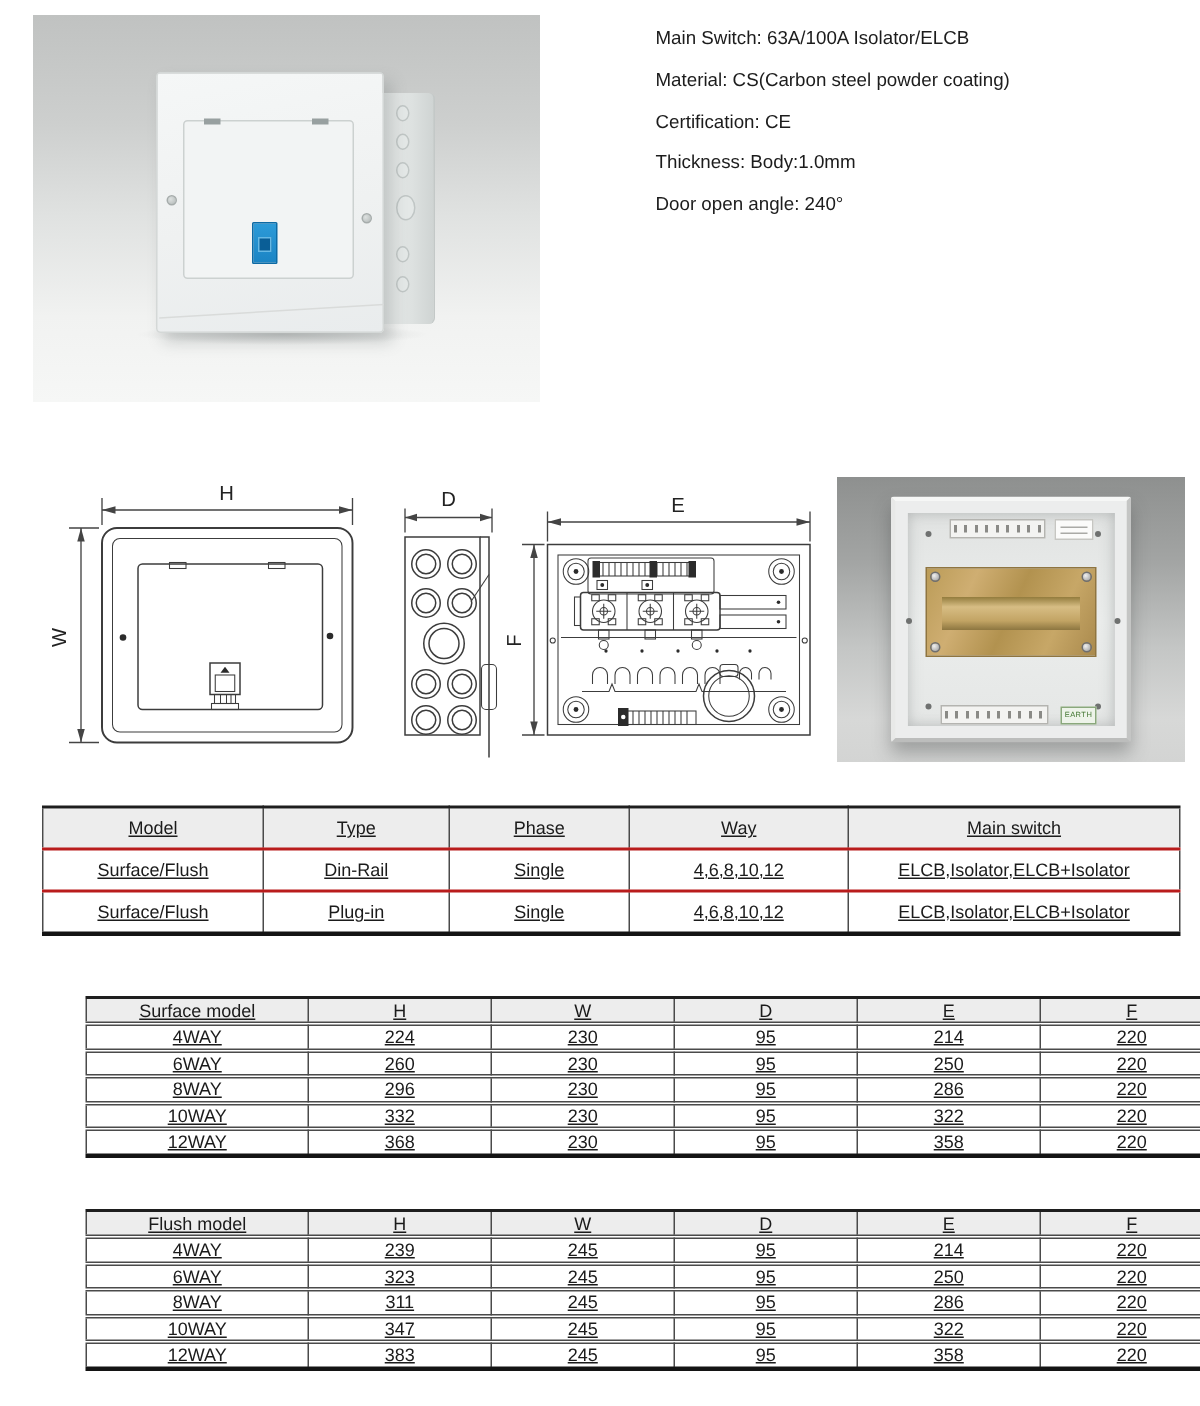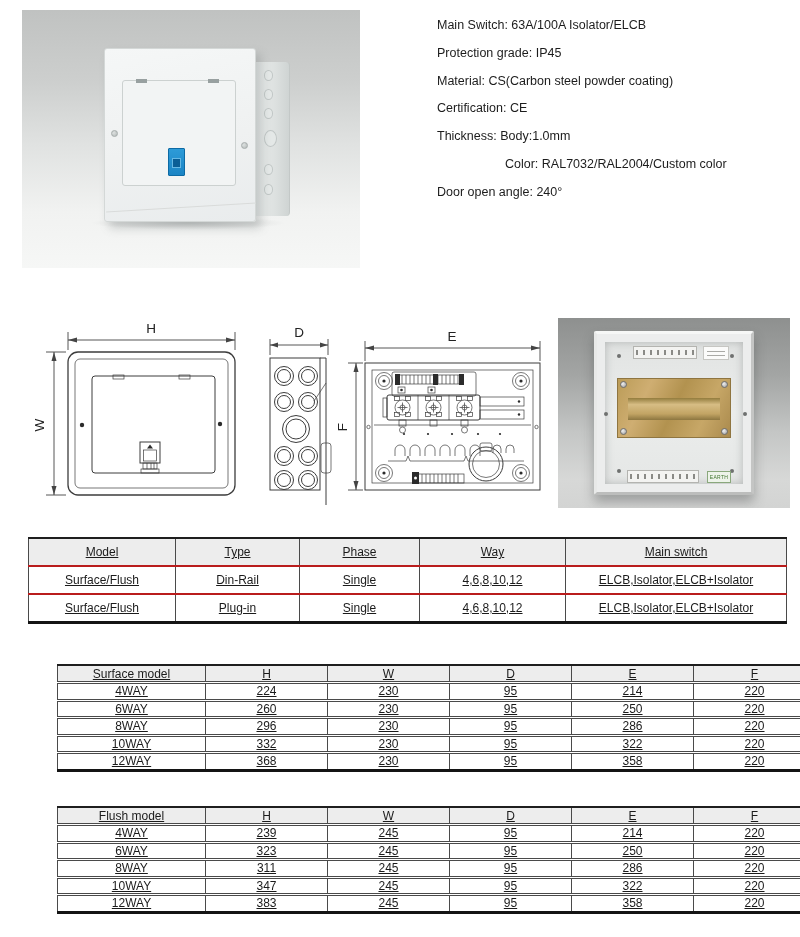--- a/index.html
+++ b/index.html
@@ -118,25 +118,23 @@
   <div class="p1-screw" style="left:89px; top:120px"></div>
   <div class="p1-screw" style="left:219px; top:132px"></div>
   <div class="abs p1-latch">
     <div class="p1-latch-inner"></div>
   </div>
   <div class="abs p1-seam"></div>
 </div>
 
 <div class="abs specs">
   <div class="spec-line">Main Switch: 63A/100A Isolator/ELCB</div>
-  <div class="spec-line">Protection grade: IP45</div>
   <div class="spec-line">Material: CS(Carbon steel powder coating)</div>
   <div class="spec-line">Certification: CE</div>
   <div class="spec-line">Thickness: Body:1.0mm</div>
-  <div class="spec-line">Color: RAL7032/RAL2004/Custom color</div>
   <div class="spec-line">Door open angle: 240°</div>
 </div>
 
 <svg class="abs" style="left:33px; top:313px" width="212" height="197" viewBox="0 0 212 197">
 
   <path class="dim" d="M35,37 V19 M202,37 V19 M35,27 H202"></path>
   <polygon class="ah" points="35,27 44,24.5 44,29.5"></polygon>
   <polygon class="ah" points="202,27 193,24.5 193,29.5"></polygon>
   <text x="118" y="20" text-anchor="middle">H</text>
 

